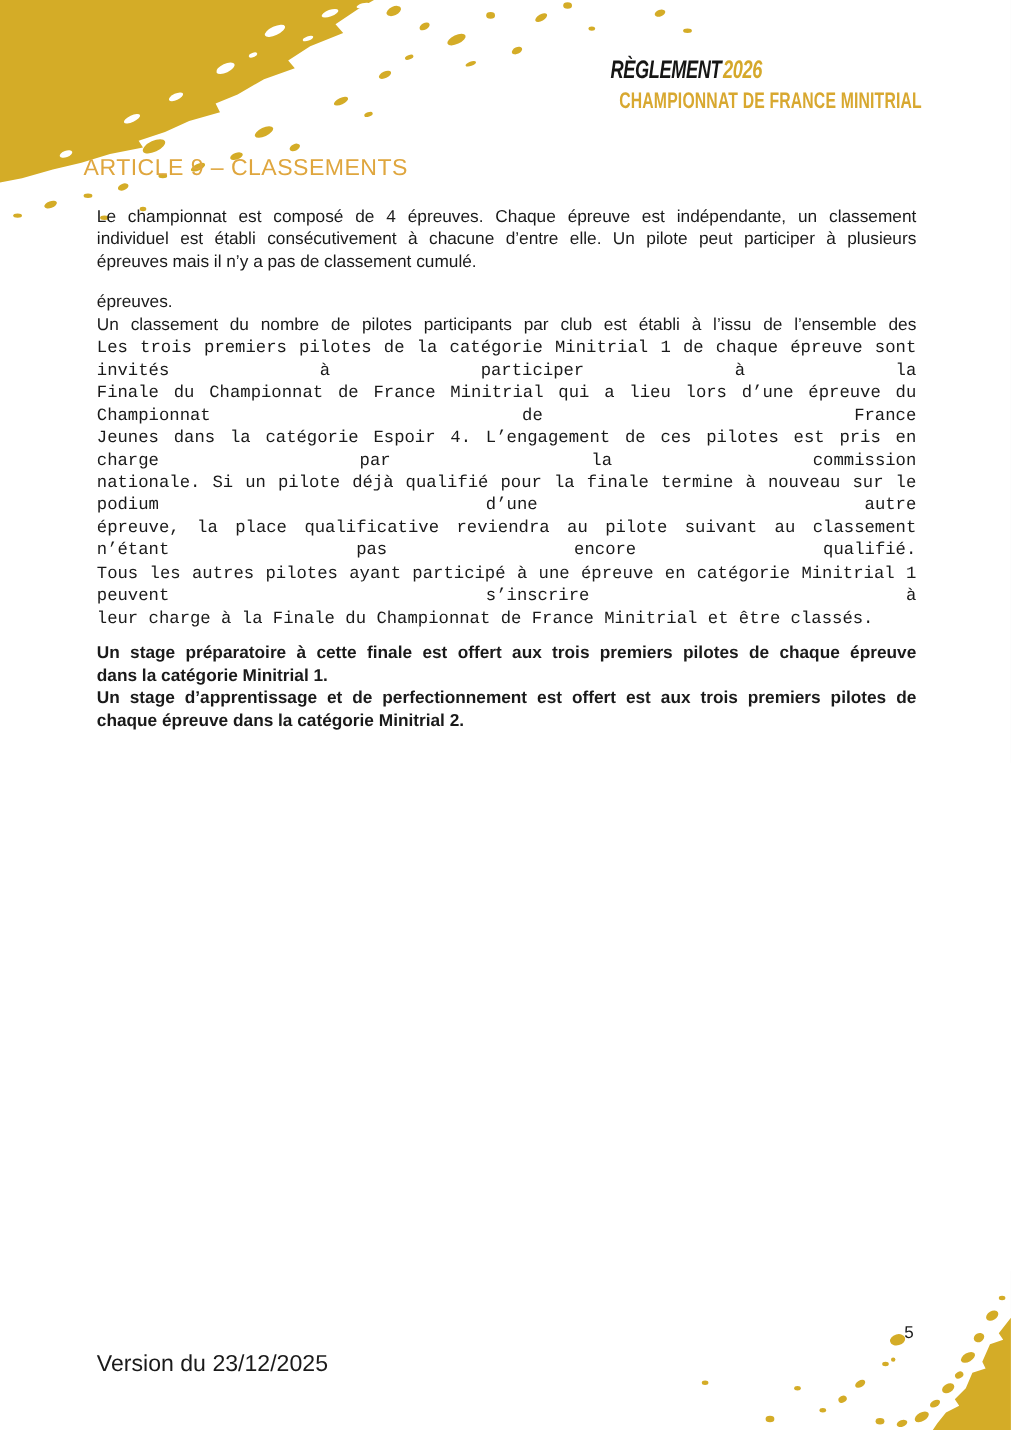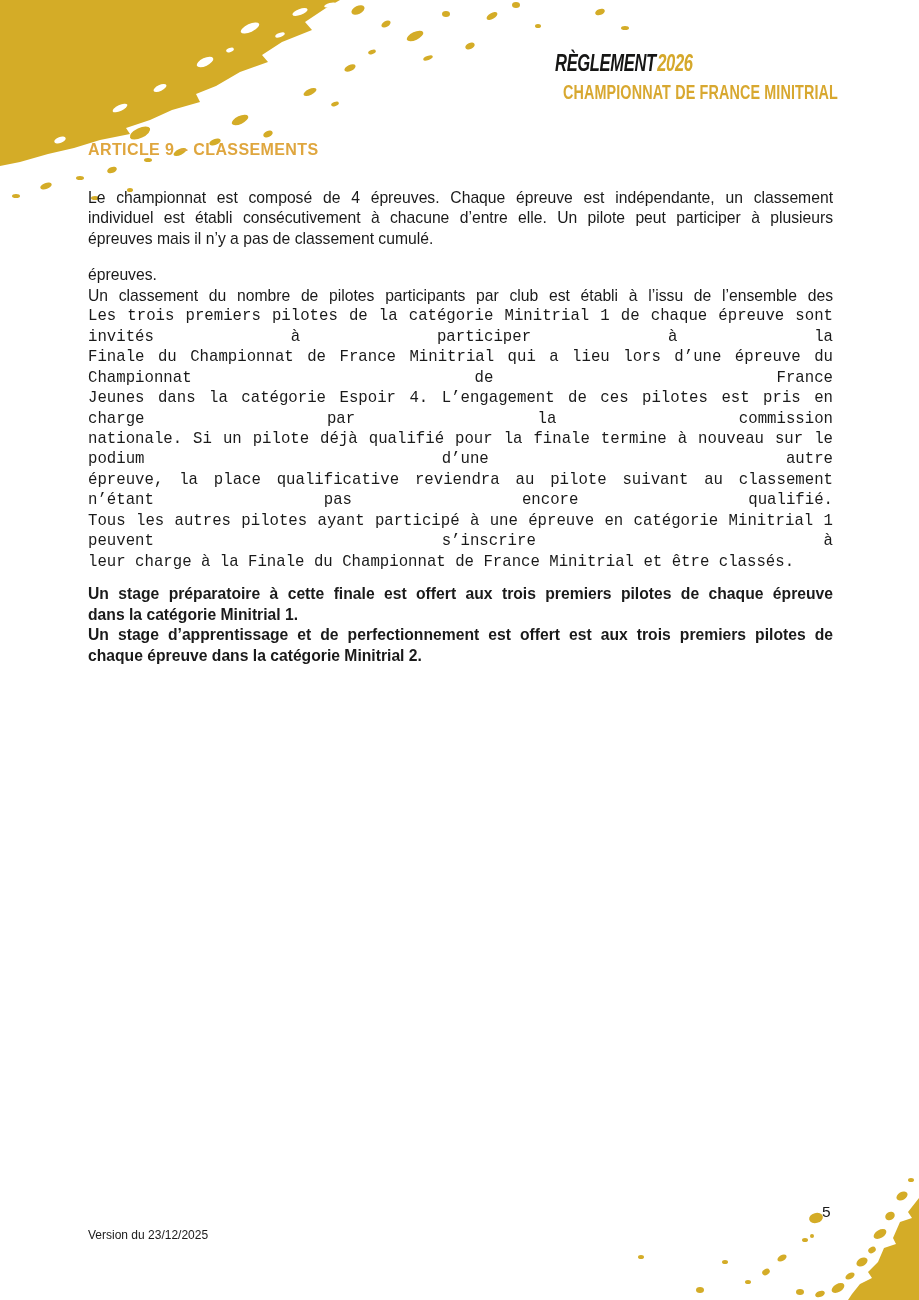--- a/index.html
+++ b/index.html
@@ -30,40 +30,40 @@
   .hdr-line2{
     margin-top:3px;
     white-space:nowrap;
     font-size:20.5px;font-weight:bold;
     letter-spacing:0.2px;
     transform:scaleX(0.70);transform-origin:100% 50%;
     color:#d8a830;
   }
 
   .article-title{
-    position:absolute;left:88px;top:141px;
-    font-size:16px;font-weight:bold;
+    position:absolute;left:76px;top:141px;
+    font-size:21px;font-weight:normal;
     letter-spacing:0.4px;
     color:#dfa63e;
   }
 
   .body-text{
     position:absolute;left:88px;top:188px;width:745px;
     font-size:15.7px;line-height:20.45px;
   }
   .para{margin:0;}
   .para.p1{margin-bottom:16px;}
   .para.p3{margin-bottom:12px;font-family:Liberation Mono, monospace;}
   .para.bold{font-weight:bold;}
   .line{text-align:justify;text-align-last:justify;}
   .line.last{text-align-last:auto;}
 
   .footer-version{
     position:absolute;left:88px;top:1228px;
-    font-size:12px;color:#1a1a1a;text-align:center;
+    font-size:21px;color:#1a1a1a;text-align:center;
   }
   .page-number{
     position:absolute;left:822px;top:1203px;
     font-size:15.5px;color:#1a1a1a;
   }
 </style>
 </head>
 <body>
 
 <div class="page">

